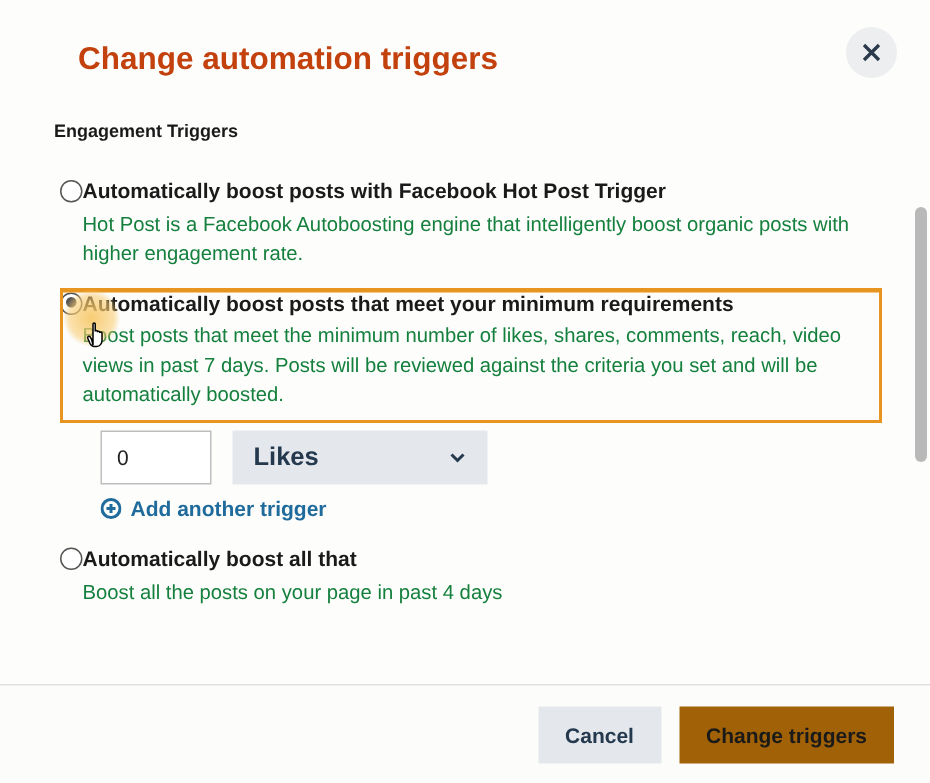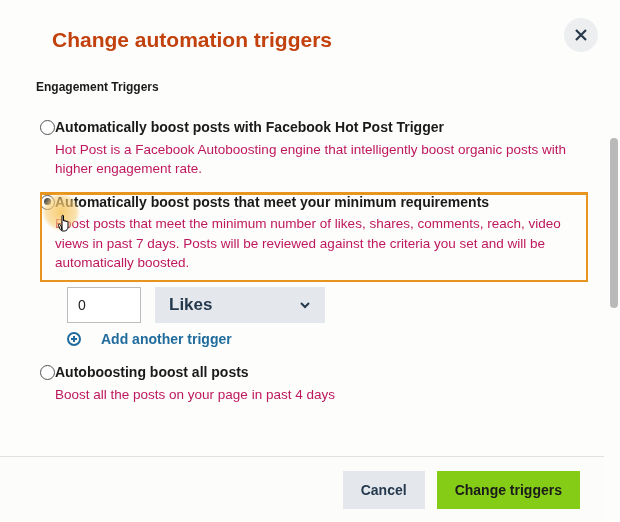--- a/index.html
+++ b/index.html
@@ -73,21 +73,21 @@
   }
   .opt-body { flex: 1; }
   .opt-label {
     font-size: 14px;
     font-weight: 700;
     color: #1a1a1a;
     line-height: 1.4;
   }
   .opt-desc {
     font-size: 13.5px;
-    color: #be185d;
+    color: #15803d;
     line-height: 1.45;
     margin-top: 2px;
   }
   .highlight-box {
     position: absolute;
     border: 2px solid #e8951f;
     border-top-width: 3px;
     top: 192px;
     left: 40px;
     width: 548px;
@@ -139,52 +139,52 @@
     padding: 0 14px;
     font-size: 17px;
     font-weight: 600;
     color: #25394e;
     cursor: pointer;
   }
   .select-box svg { width: 12px; height: 12px; stroke: #25394e; stroke-width: 2; }
   .add-link {
     display: flex;
     align-items: center;
-    gap: 20px;
+    gap: 6px;
     margin: 6px 0 16px 27px;
     font-size: 14px;
     font-weight: 600;
     color: #1f6b9c;
     cursor: pointer;
   }
   .add-link svg { width: 14px; height: 14px; stroke: #1f6b9c; stroke-width: 2; }
   .footer {
     position: absolute;
     bottom: 0;
     left: 0;
-    right: 16px;
+    right: 0;
     height: 66px;
     border-top: 1px solid #e1e1e1;
     background: #fcfcfb;
     display: flex;
     align-items: center;
     justify-content: flex-end;
     padding: 0 24px;
     gap: 12px;
   }
   .btn {
     height: 38px;
     padding: 0 18px;
     font-size: 14px;
     font-weight: 600;
     border: none;
     cursor: pointer;
   }
   .btn-cancel { background: #e4e8ed; color: #25394e; }
-  .btn-primary { background: #84cc16; color: #1a1a1a; text-align: right; }
+  .btn-primary { background: #a16207; color: #1a1a1a; text-align: right; }
   .scroll-thumb {
     position: absolute;
     right: 2px;
     top: 138px;
     width: 8px;
     height: 170px;
     background: #b9b9b9;
     border-radius: 4px;
   }
 </style>
@@ -235,21 +235,21 @@
       <svg viewBox="0 0 14 14" fill="none">
           <circle cx="7" cy="7" r="6"></circle>
           <path d="M7 4 L7 10 M4 7 L10 7"></path>
         </svg>
       <span>Add another trigger</span>
     </div>
 
     <div class="option">
       <div class="radio"></div>
       <div class="opt-body">
-        <div class="opt-label">Autoboosting boost all posts</div>
+        <div class="opt-label">Automatically boost all that</div>
         <div class="opt-desc">Boost all the posts on your page in past 4 days</div>
       </div>
     </div>
 
   </div>
 
   <div class="highlight-box"></div>
   <div class="click-spot"></div>
   <div class="cursor-icon">
     <svg viewBox="0 0 20 24">

